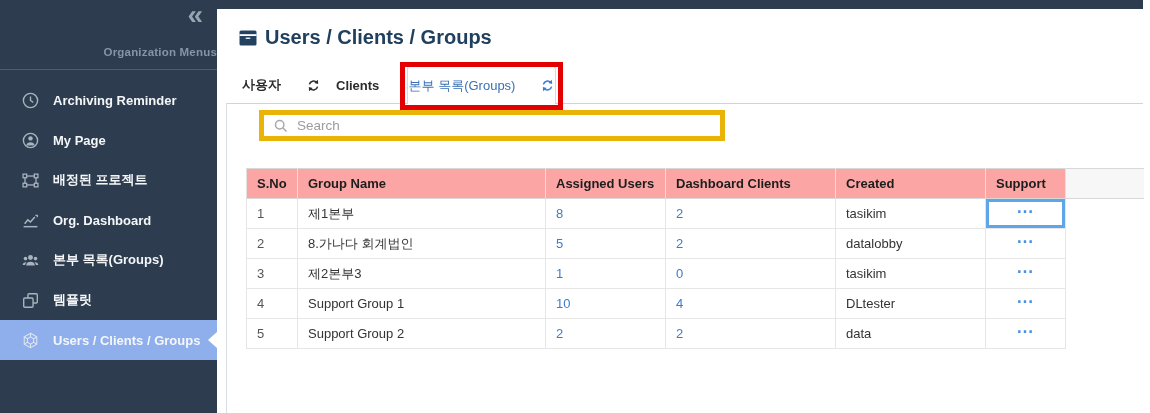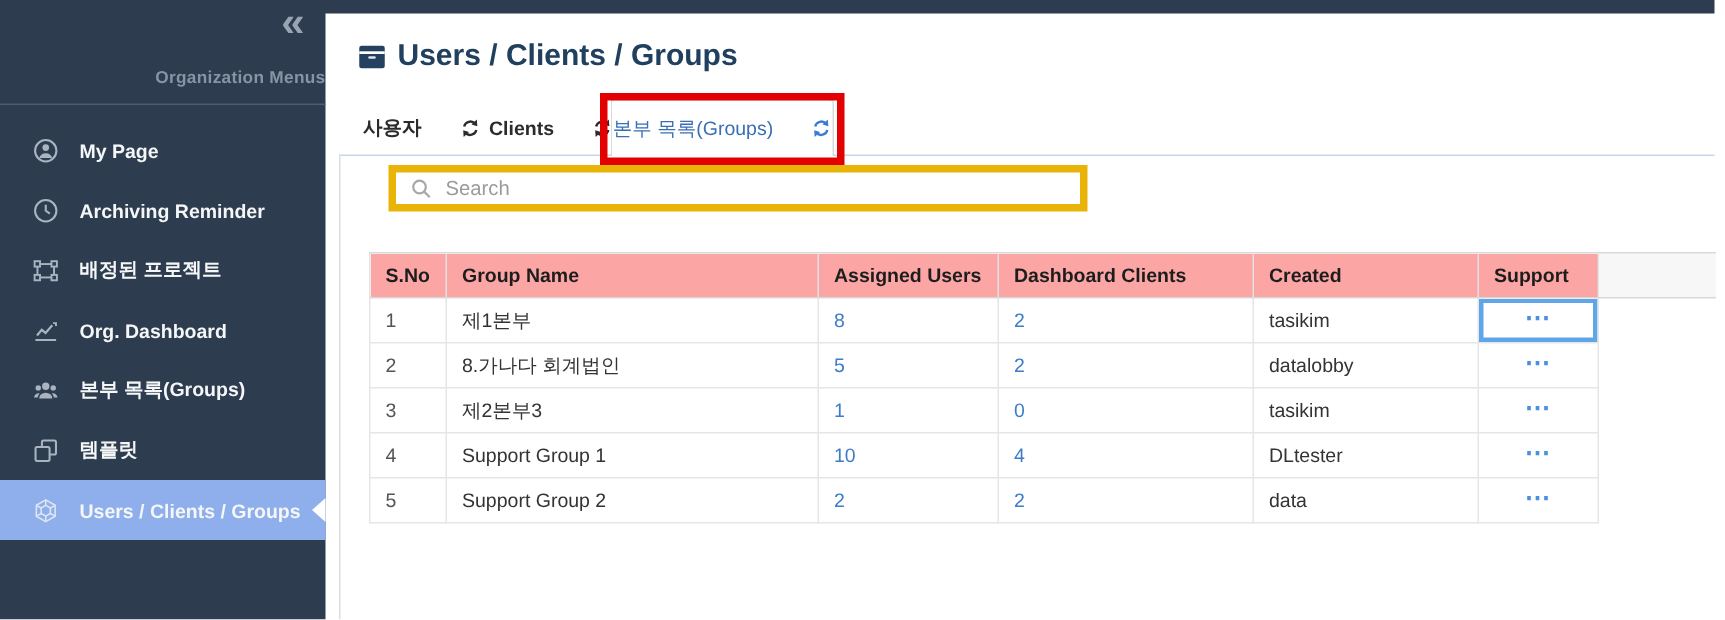--- a/index.html
+++ b/index.html
@@ -48,21 +48,21 @@
   
   .panel-top  { position:absolute; left:226px; top:103px; width:917px; height:1px; background:#c6d6e6; }
   .panel-left { position:absolute; left:226px; top:103px; width:1px; height:310px; background:#d9dee3; }
 
   .tab {
     position:absolute; top:67px; height:36px; display:flex; align-items:center; gap:26px;
     font-size:13px; color:#2b2b2b; font-weight:bold; cursor:pointer; z-index:2;
   }
   .tab svg { width:13px; height:13px; display:block; }
   .tab-users   { left:242px; }
-  .tab-clients { left:326px; }
+  .tab-clients { left:336px; }
   .tab-groups {
     left:407px; top:66px; width:149px; height:38px; justify-content:center;
     background:#fff; border:1px solid #d9d9d9; border-bottom:none;
     border-radius:3px 3px 0 0; color:#3a6fb5; font-weight:normal; z-index:3;
   }
   .tab-groups svg { color:#3a7bd5; }
 
   .red-box {
     position:absolute; left:400px; top:62px; width:163px; height:48px;
     border:5px solid #e30000; z-index:6; pointer-events:none;
@@ -108,32 +108,32 @@
 
 <div class="sidebar">
   <span class="collapse-btn">«</span>
   <div class="section-label">Organization Menus</div>
   <div class="sidebar-divider"></div>
 
   <div class="menu">
     <div class="menu-item">
       <svg class="mi-icon" viewBox="0 0 16 16" fill="none" stroke="currentColor" stroke-width="1.3">
         <circle cx="8" cy="8" r="6.7"></circle>
+        <path d="M8 4.2V8l2.6 1.8"></path>
+      </svg>
+
+      <span>Archiving Reminder</span>
+    </div>
+    <div class="menu-item">
+      <svg class="mi-icon" viewBox="0 0 16 16" fill="none" stroke="currentColor" stroke-width="1.3">
+        <circle cx="8" cy="8" r="6.7"></circle>
         <circle cx="8" cy="6" r="2.1" fill="currentColor" stroke="none"></circle>
         <path d="M3.9 12.6a4.3 4.3 0 0 1 8.2 0" fill="currentColor" stroke="none"></path>
       </svg>
       <span>My Page</span>
-    </div>
-    <div class="menu-item">
-      <svg class="mi-icon" viewBox="0 0 16 16" fill="none" stroke="currentColor" stroke-width="1.3">
-        <circle cx="8" cy="8" r="6.7"></circle>
-        <path d="M8 4.2V8l2.6 1.8"></path>
-      </svg>
-
-      <span>Archiving Reminder</span>
     </div>
     <div class="menu-item">
       <svg class="mi-icon" viewBox="0 0 16 16" fill="none" stroke="currentColor" stroke-width="1.2">
         <rect x="2.8" y="3.8" width="10.4" height="8.4"></rect>
         <rect x="1" y="2" width="3.4" height="3.4" fill="#2d3c4e" stroke="currentColor"></rect>
         <rect x="11.6" y="2" width="3.4" height="3.4" fill="#2d3c4e" stroke="currentColor"></rect>
         <rect x="1" y="10.6" width="3.4" height="3.4" fill="#2d3c4e" stroke="currentColor"></rect>
         <rect x="11.6" y="10.6" width="3.4" height="3.4" fill="#2d3c4e" stroke="currentColor"></rect>
       </svg>
       <span>배정된 프로젝트</span>

